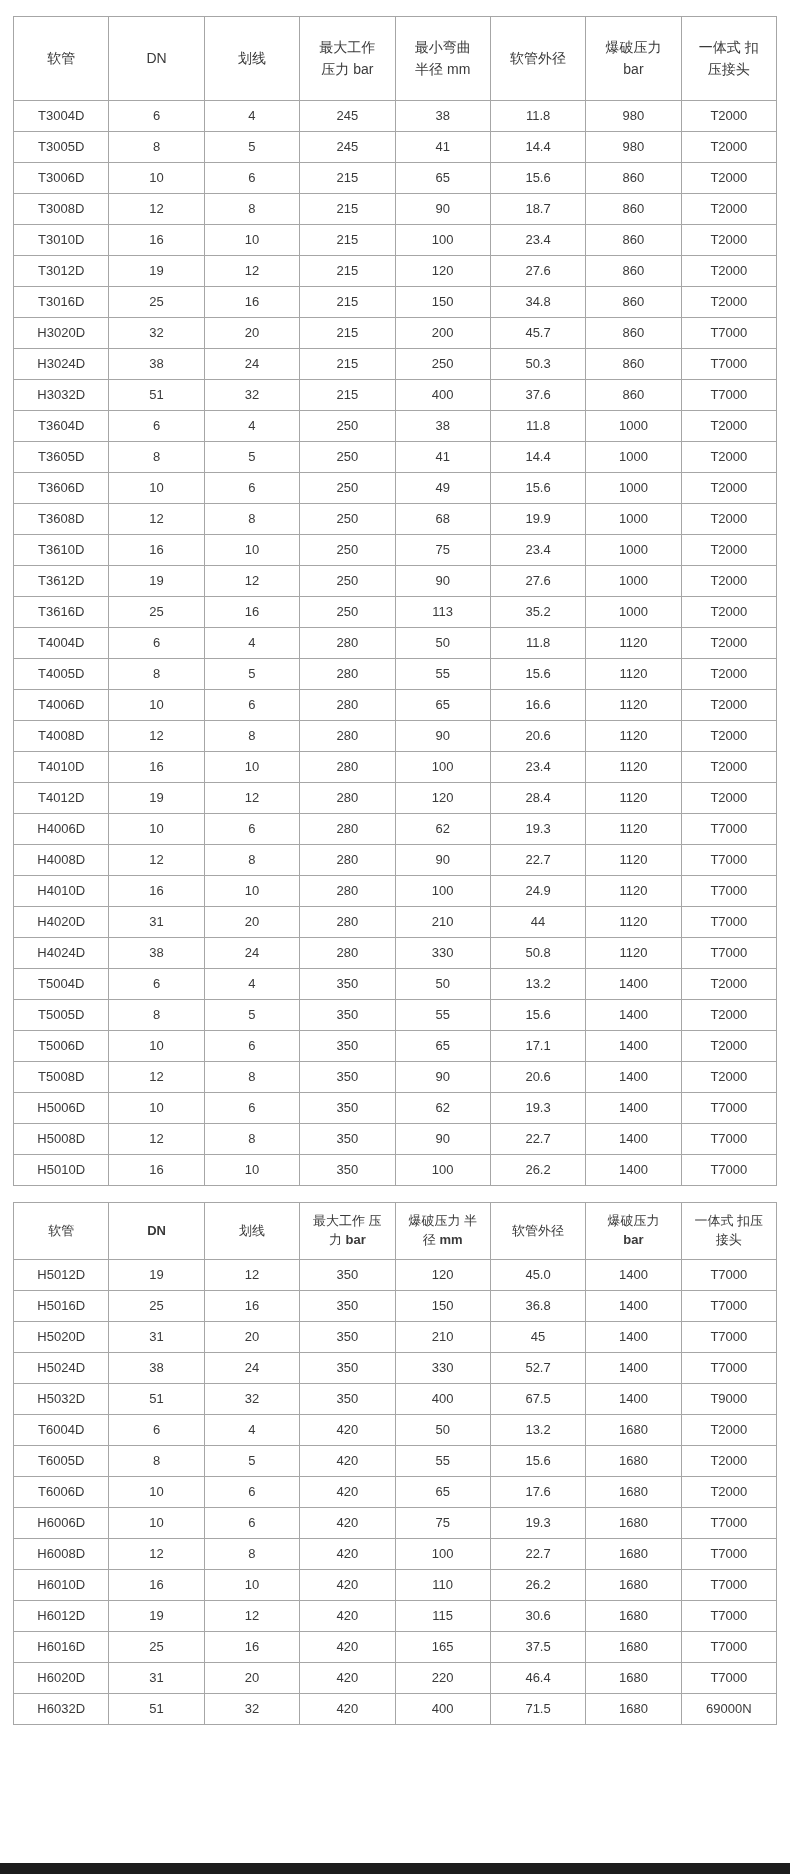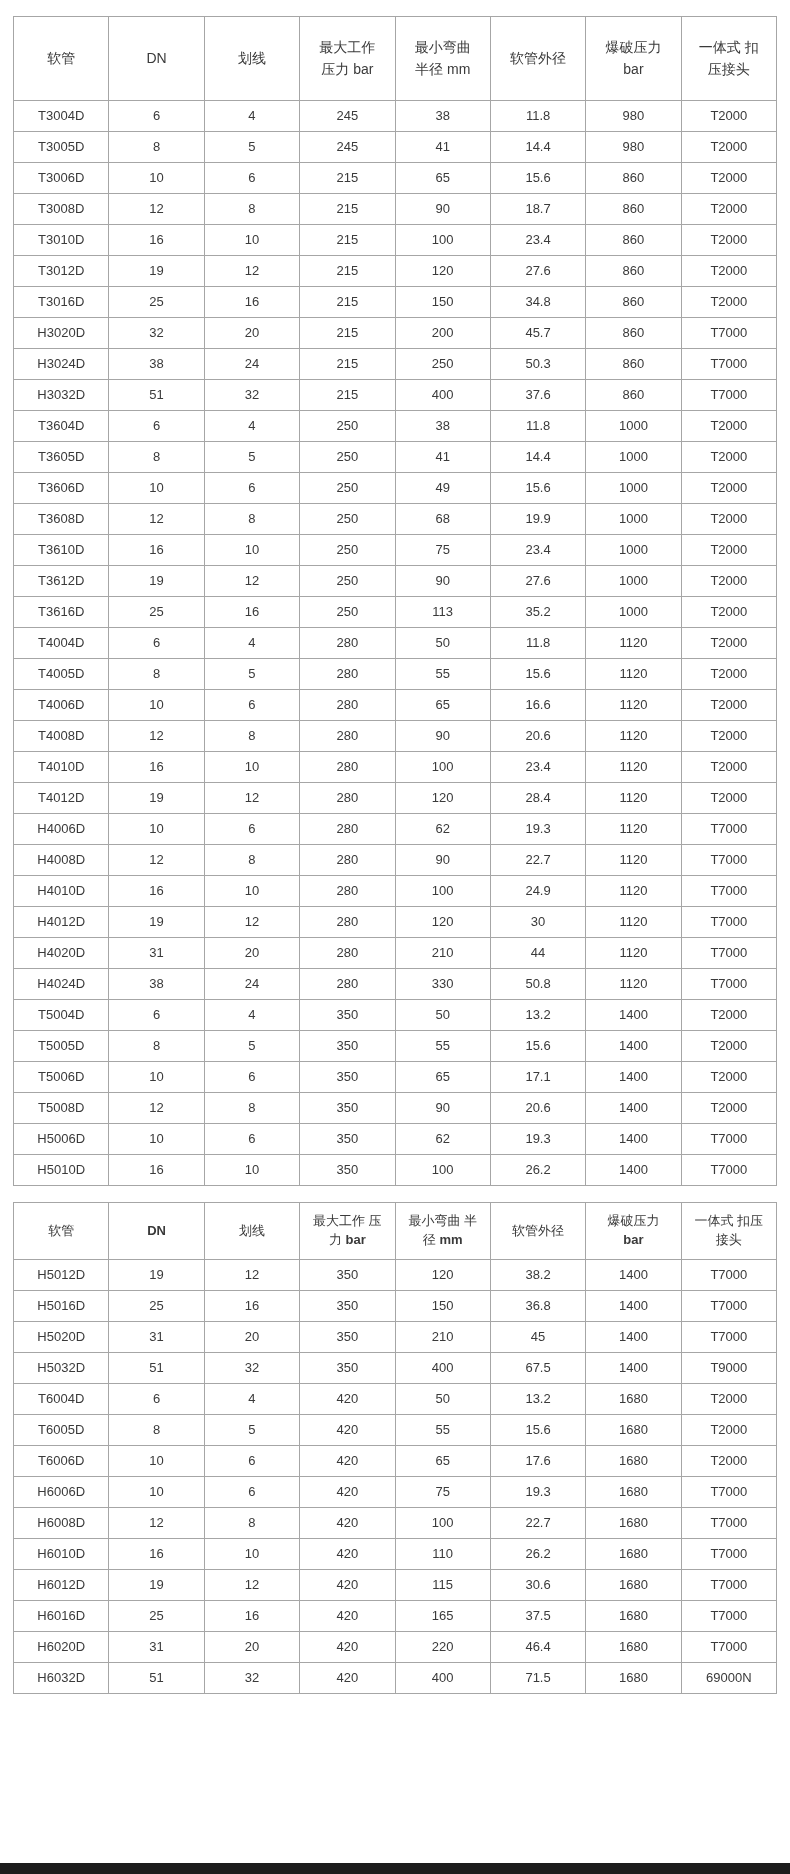--- a/index.html
+++ b/index.html
@@ -325,30 +325,20 @@
           <td>H4010D</td>
           <td>16</td>
           <td>10</td>
           <td>280</td>
           <td>100</td>
           <td>24.9</td>
           <td>1120</td>
           <td>T7000</td>
         </tr>
         <tr>
-          <td>H4012D</td>
-          <td>19</td>
-          <td>12</td>
-          <td>280</td>
-          <td>120</td>
-          <td>30</td>
-          <td>1120</td>
-          <td>T7000</td>
-        </tr>
-        <tr>
           <td>H4020D</td>
           <td>31</td>
           <td>20</td>
           <td>280</td>
           <td>210</td>
           <td>44</td>
           <td>1120</td>
           <td>T7000</td>
         </tr>
         <tr>
@@ -401,20 +391,30 @@
           <td>1400</td>
           <td>T2000</td>
         </tr>
         <tr>
           <td>H5006D</td>
           <td>10</td>
           <td>6</td>
           <td>350</td>
           <td>62</td>
           <td>19.3</td>
+          <td>1400</td>
+          <td>T7000</td>
+        </tr>
+        <tr>
+          <td>H5008D</td>
+          <td>12</td>
+          <td>8</td>
+          <td>350</td>
+          <td>90</td>
+          <td>22.7</td>
           <td>1400</td>
           <td>T7000</td>
         </tr>
         <tr>
           <td>H5010D</td>
           <td>16</td>
           <td>10</td>
           <td>350</td>
           <td>100</td>
           <td>26.2</td>
@@ -425,57 +425,67 @@
   </table>
 
   <table class="spec-table table-2">
     <thead>
         <tr>
           <th><span>软管</span></th>
           <th><span class="b">DN</span></th>
           <th><span>划线</span></th>
           <th><span>最大工作 压
 力 </span><span class="b">bar</span></th>
-          <th><span>最小弯曲 半
+          <th><span>爆破压力 半
 径 </span><span class="b">mm</span></th>
           <th><span>软管外径</span></th>
           <th><span>爆破压力
 </span><span class="b">bar</span></th>
           <th><span>一体式 扣压
 接头</span></th>
         </tr>
       </thead>
     <tbody>
         <tr>
           <td>H5012D</td>
           <td>19</td>
           <td>12</td>
           <td>350</td>
           <td>120</td>
-          <td>38.2</td>
+          <td>45.0</td>
           <td>1400</td>
           <td>T7000</td>
         </tr>
         <tr>
           <td>H5016D</td>
           <td>25</td>
           <td>16</td>
           <td>350</td>
           <td>150</td>
           <td>36.8</td>
           <td>1400</td>
           <td>T7000</td>
         </tr>
         <tr>
           <td>H5020D</td>
           <td>31</td>
           <td>20</td>
           <td>350</td>
           <td>210</td>
           <td>45</td>
+          <td>1400</td>
+          <td>T7000</td>
+        </tr>
+        <tr>
+          <td>H5024D</td>
+          <td>38</td>
+          <td>24</td>
+          <td>350</td>
+          <td>330</td>
+          <td>52.7</td>
           <td>1400</td>
           <td>T7000</td>
         </tr>
         <tr>
           <td>H5032D</td>
           <td>51</td>
           <td>32</td>
           <td>350</td>
           <td>400</td>
           <td>67.5</td>

